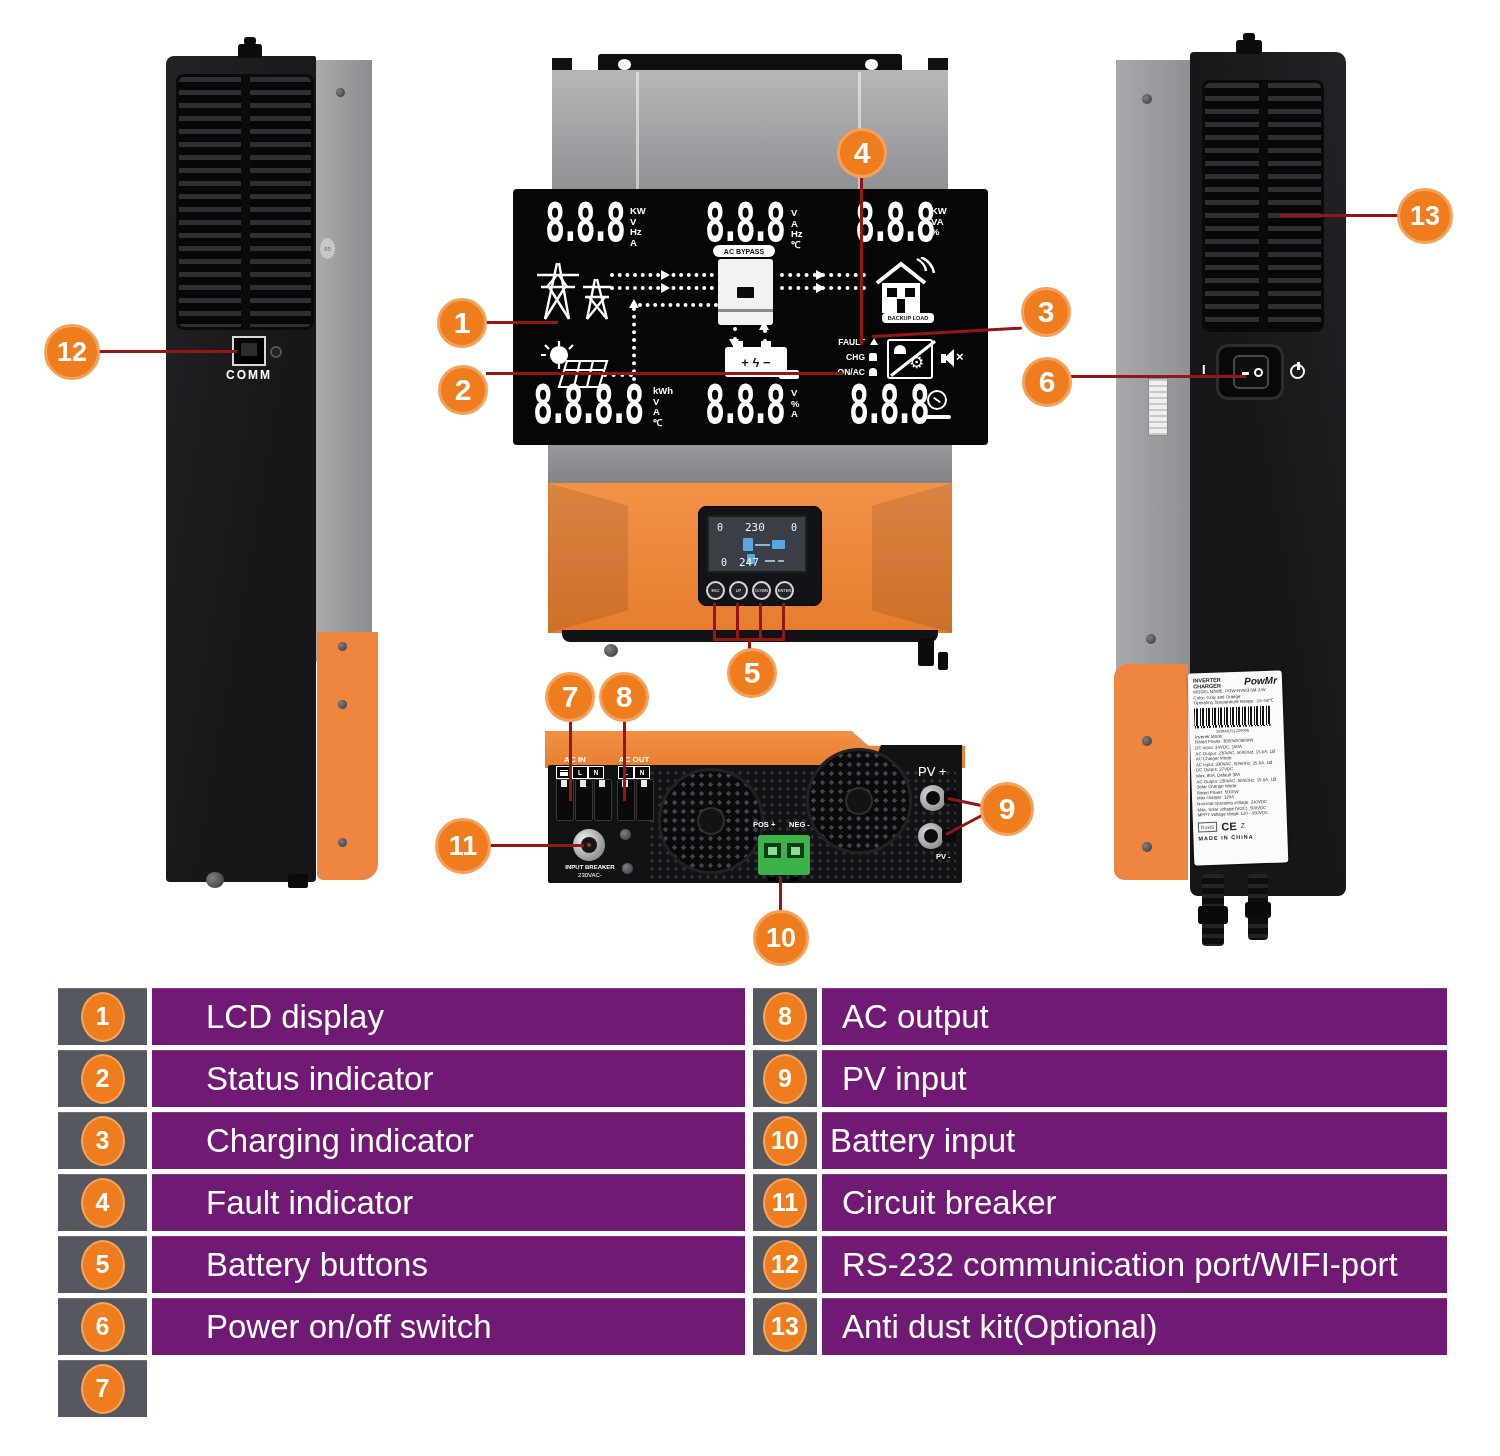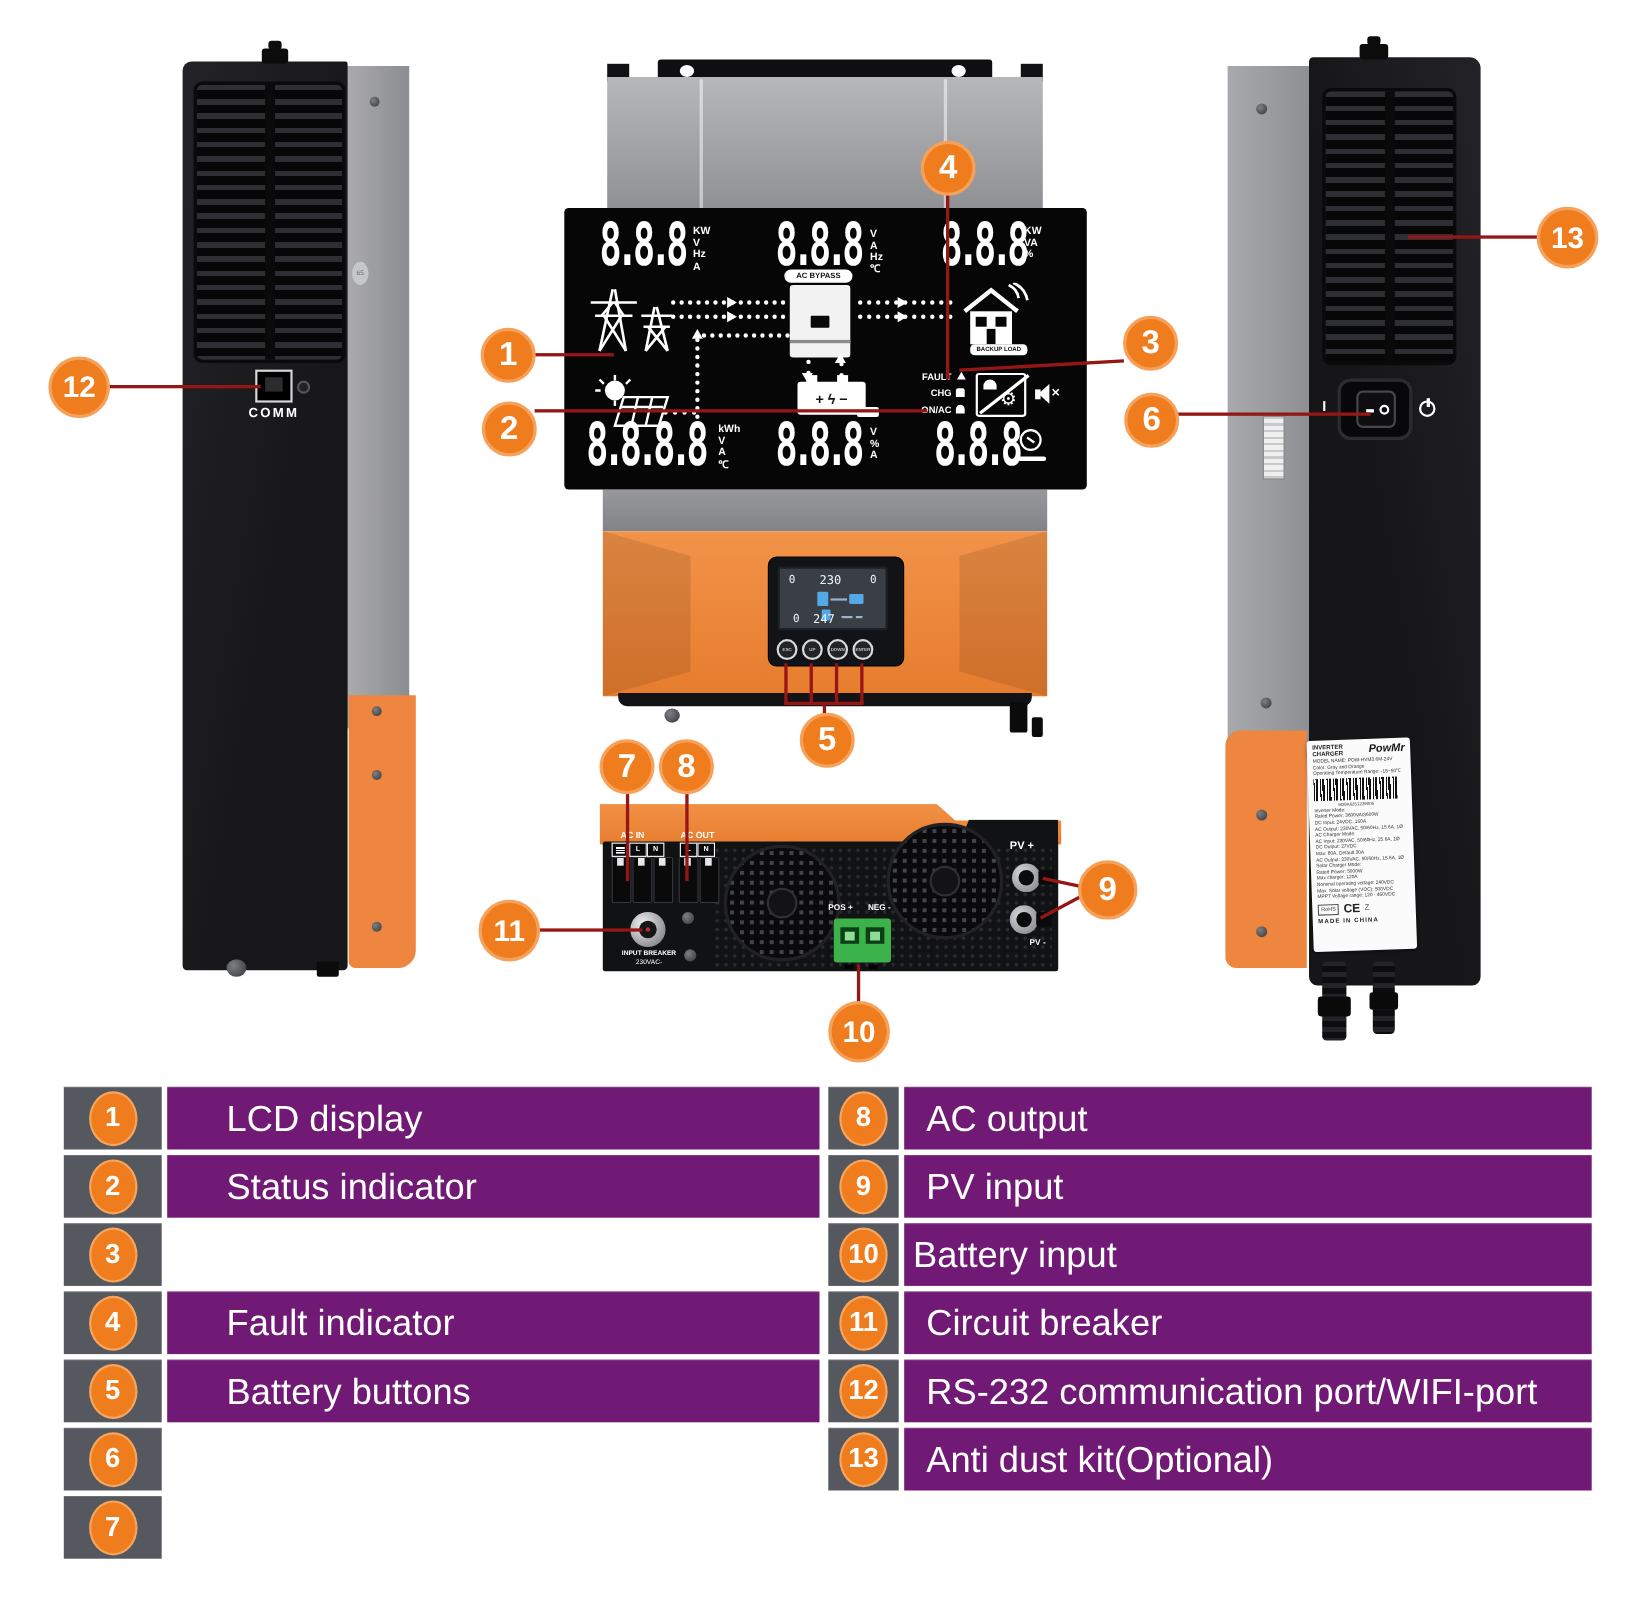--- a/index.html
+++ b/index.html
@@ -276,21 +276,21 @@
     <div class="a" style="left:789px;top:820px;width:36px;color:#fff;font-size:7.5px;font-weight:bold;z-index:5;">NEG -</div>
     <div class="a" style="left:758px;top:835px;width:52px;height:40px;background:#3cb24a;border-radius:3px;z-index:5;">
       <div class="a" style="left:6px;top:8px;width:17px;height:15px;background:#0d3f15;"></div>
       <div class="a" style="left:29px;top:8px;width:17px;height:15px;background:#0d3f15;"></div>
       <div class="a" style="left:10px;top:12px;width:9px;height:8px;background:#8fdc96;"></div>
       <div class="a" style="left:33px;top:12px;width:9px;height:8px;background:#8fdc96;"></div>
     </div>
     <div class="a" style="left:768px;top:877px;width:8px;height:4px;background:#000;z-index:5;"></div>
     <div class="a" style="left:790px;top:877px;width:8px;height:4px;background:#000;z-index:5;"></div>
 
-    <div class="a" style="left:918px;top:764px;width:32px;color:#fff;font-size:10px;font-weight:bold;z-index:5;">PV +</div>
+    <div class="a" style="left:918px;top:764px;width:32px;color:#fff;font-size:13px;font-weight:normal;z-index:5;">PV +</div>
     <div class="a" style="left:920px;top:785px;width:26px;height:26px;border-radius:50%;background:radial-gradient(circle at 35% 35%,#d6d7da,#7a7b7f);z-index:5;">
       <div class="a" style="left:6px;top:6px;width:14px;height:14px;border-radius:50%;background:#0b0b0c;"></div>
     </div>
     <div class="a" style="left:944px;top:791px;width:14px;height:13px;background:#0a0a0b;border-radius:2px;z-index:5;"></div>
     <div class="a" style="left:918px;top:823px;width:26px;height:26px;border-radius:50%;background:radial-gradient(circle at 35% 35%,#d6d7da,#7a7b7f);z-index:5;">
       <div class="a" style="left:6px;top:6px;width:14px;height:14px;border-radius:50%;background:#0b0b0c;"></div>
     </div>
     <div class="a" style="left:942px;top:829px;width:14px;height:13px;background:#0a0a0b;border-radius:2px;z-index:5;"></div>
     <div class="a" style="left:936px;top:852px;width:32px;color:#fff;font-size:7.5px;font-weight:bold;z-index:5;">PV -</div>
   </div>
@@ -421,20 +421,23 @@
           <span>Status indicator</span>
         </div>
       </div>
 
       <div class="lrow">
         <div class="lbadge-cell" style="width:89px;margin-right:5px;">
           <div class="lbadge">
             <span>3</span>
           </div>
         </div>
+        <div class="ltext" style="padding-left:54px;">
+          <span>Charging indicator</span>
+        </div>
       </div>
 
       <div class="lrow">
         <div class="lbadge-cell" style="width:89px;margin-right:5px;">
           <div class="lbadge">
             <span>4</span>
           </div>
         </div>
         <div class="ltext" style="padding-left:54px;">
           <span>Fault indicator</span>
@@ -451,20 +454,23 @@
           <span>Battery buttons</span>
         </div>
       </div>
 
       <div class="lrow">
         <div class="lbadge-cell" style="width:89px;margin-right:5px;">
           <div class="lbadge">
             <span>6</span>
           </div>
         </div>
+        <div class="ltext" style="padding-left:54px;">
+          <span>Power on/off switch</span>
+        </div>
       </div>
 
       <div class="lrow">
         <div class="lbadge-cell" style="width:89px;margin-right:5px;">
           <div class="lbadge">
             <span>7</span>
           </div>
         </div>
       </div>
     </div>

